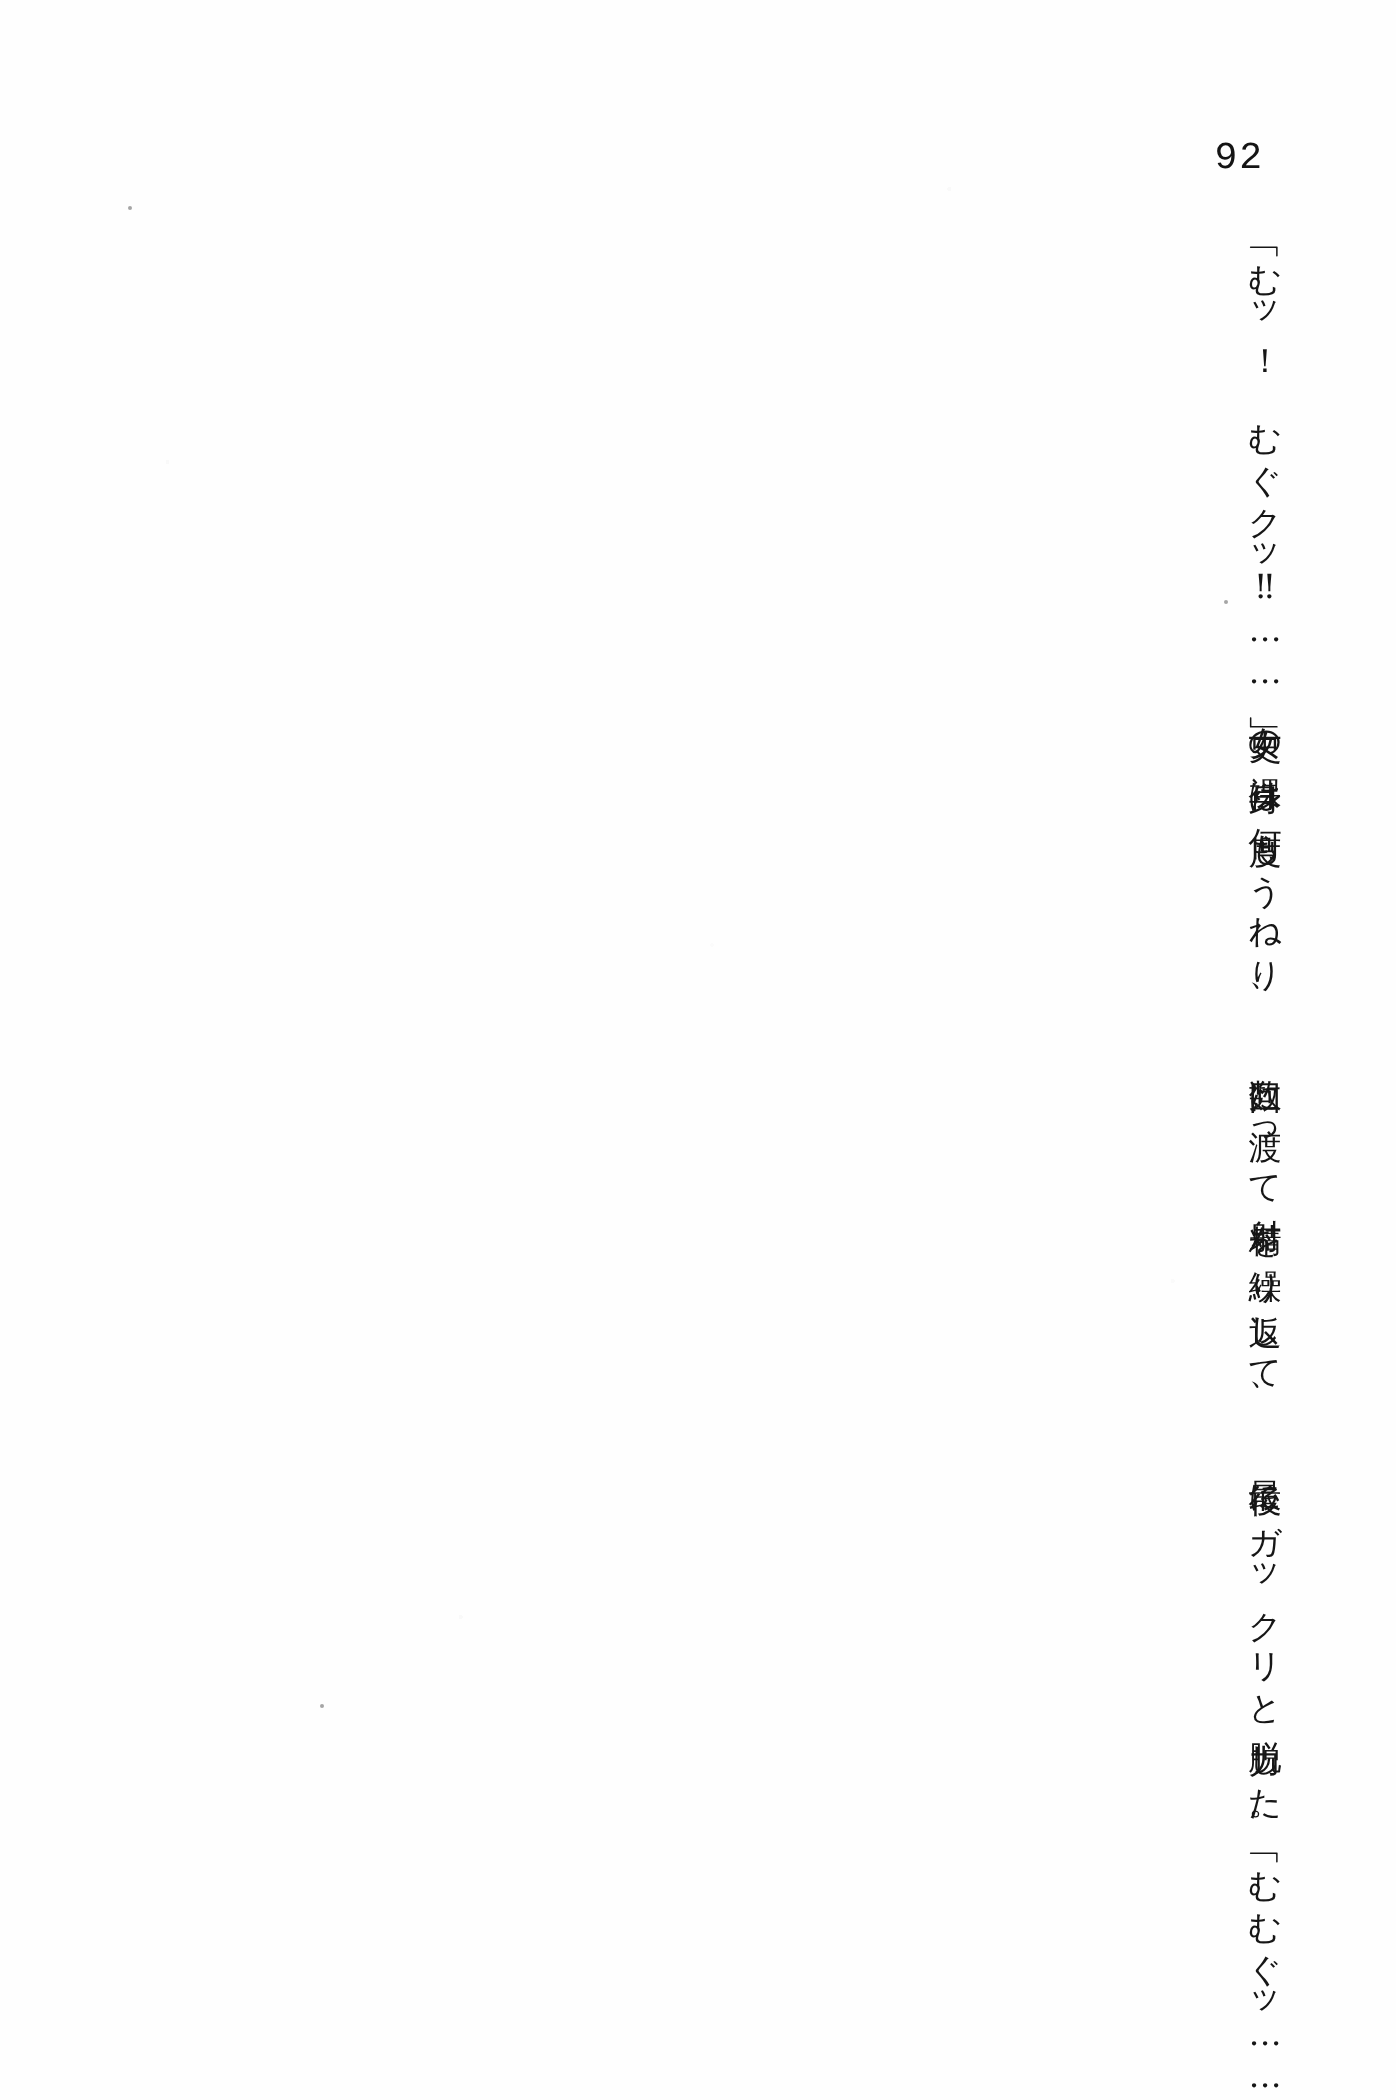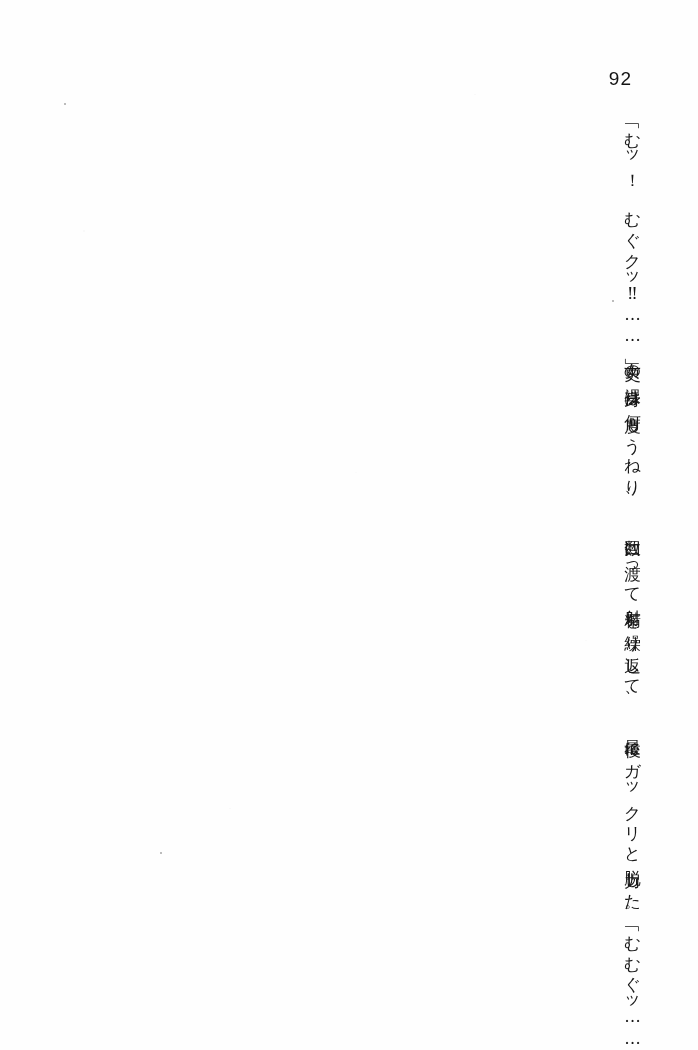--- a/index.html
+++ b/index.html
@@ -37,21 +37,21 @@
     pointer-events: none;
   }
 
   .page-number {
     position: absolute;
     top: 68px;
     right: 66px;
     font-size: 19px;
     letter-spacing: 1px;
     color: #141414;
-    font-family: Liberation Sans, sans-serif;
+    font-family: Liberation Mono, monospace;
   }
 
   
   .text-block {
     position: absolute;
     top: 118px;
     right: 58px;
     height: 880px;
     width: 560px;
     display: flex;

